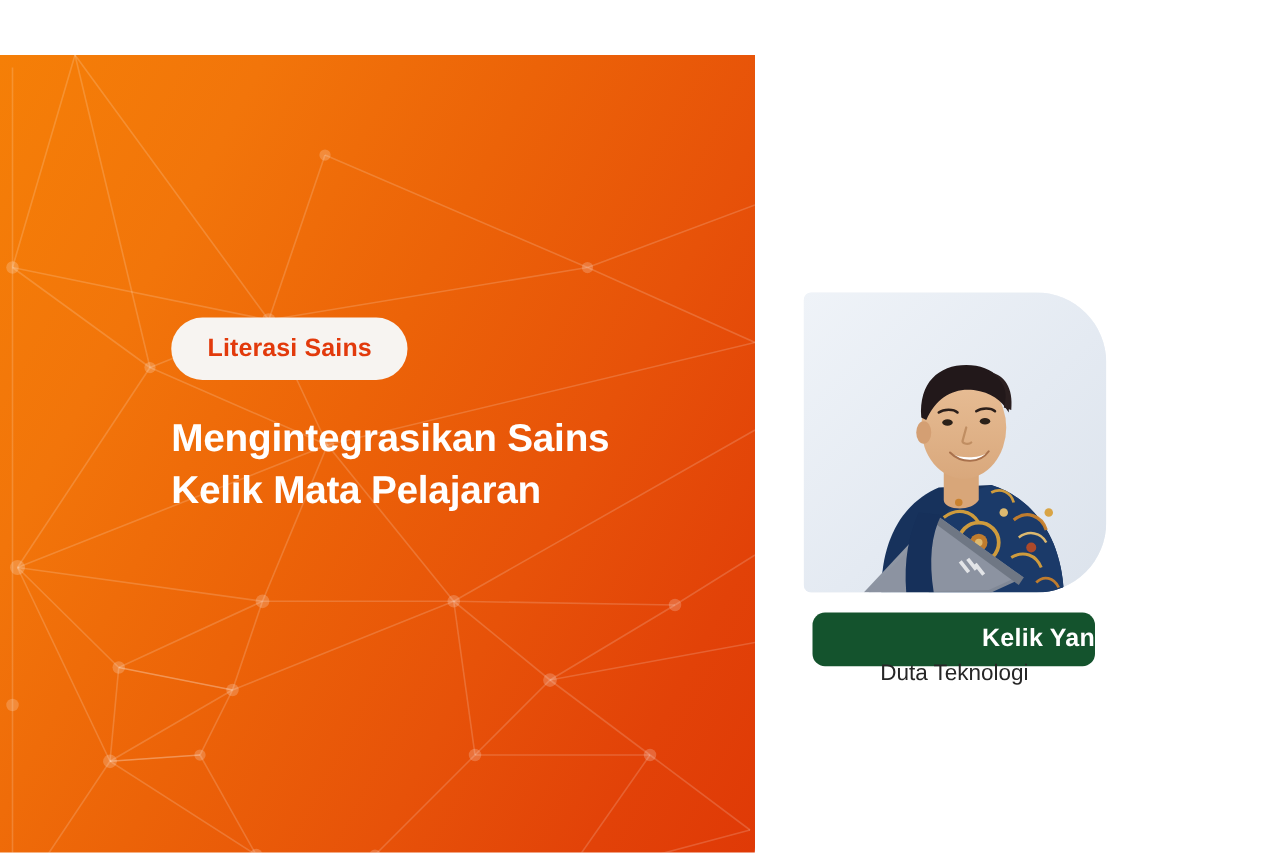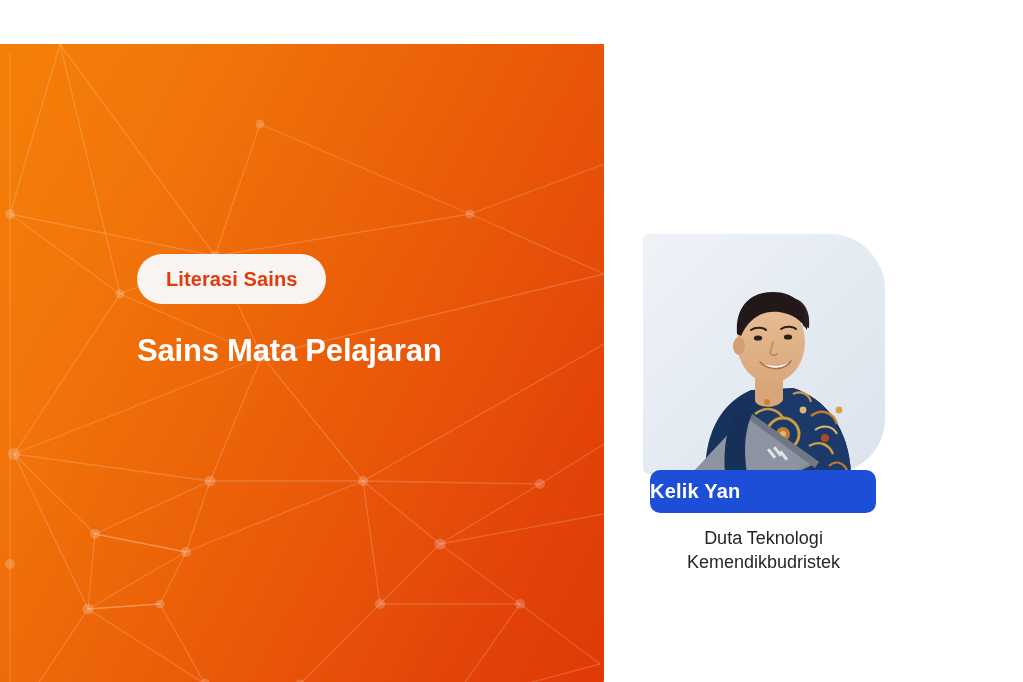--- a/index.html
+++ b/index.html
@@ -106,28 +106,28 @@
     overflow: hidden;
     background: #EDF1F6;
   }
 
   .photo-frame svg { display: block; }
 
   
   .name-badge {
     position: absolute;
     left: 650px;
-    top: 426px;
+    top: 446px;
     width: 226px;
     height: 43px;
-    background: #1d4ed8;
+    background: #14532d;
     border-radius: 10px;
     display: flex;
     align-items: center;
-    justify-content: flex-start;
+    justify-content: flex-end;
     box-sizing: border-box;
   }
   .name-badge-label {
     color: #FFFFFF;
     font-size: 20px;
     font-weight: bold;
     letter-spacing: 0.2px;
     white-space: nowrap;
   }
 
@@ -234,21 +234,22 @@
           <circle cx="10" cy="520" r="5"></circle>
         </g>
       </svg>
     </div>
 
     <div class="tag-pill">
       <span class="tag-pill-label">Literasi Sains</span>
     </div>
 
     <div class="headline">
-      <span class="headline-line">Sains Mata Pelajaran</span>
+      <span class="headline-line">Mengintegrasikan Sains</span>
+      <span class="headline-line">Kelik Mata Pelajaran</span>
     </div>
 
   </div>
 
   <div class="profile">
 
     <div class="photo-frame">
       <svg width="242" height="240" viewBox="0 0 242 240" xmlns="http://www.w3.org/2000/svg">
         <defs>
           <linearGradient id="bgGrad" x1="0" y1="0" x2="1" y2="1">
@@ -331,16 +332,15 @@
     </div>
 
   </div>
 
   <div class="name-badge">
     <span class="name-badge-label">Kelik Yan</span>
   </div>
 
   <div class="role-caption">
     <span class="role-line">Duta Teknologi</span>
-    <span class="role-line">Kemendikbudristek</span>
   </div>
 
 </div>
 
 </body></html>

